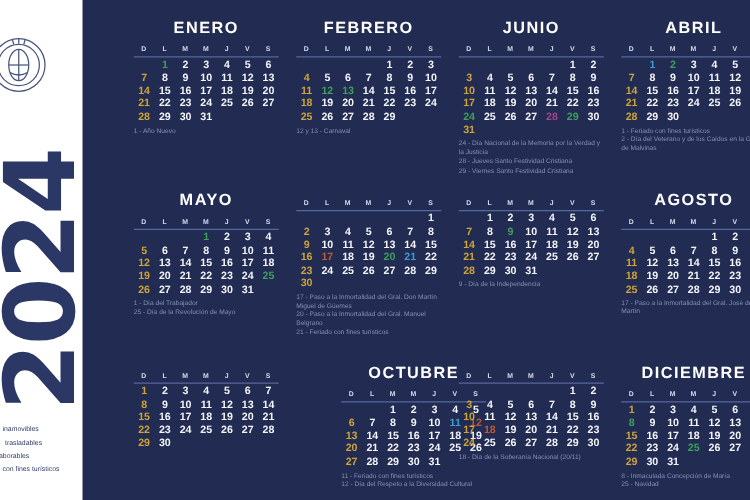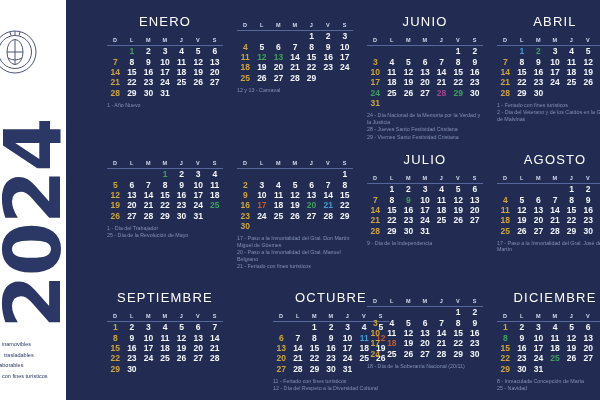--- a/index.html
+++ b/index.html
@@ -26,21 +26,21 @@
   .legend-item:nth-child(2){ margin-left:4px; }
   .legend-item:nth-child(3){ margin-left:-2px; }
   .legend-item:nth-child(4){ margin-left:2px; }
 
   .calendar-panel {
     position:absolute; left:66px; top:0; width:534px; height:400px;
     background:var(--panel-background,#222c52);
   }
   .month { position:absolute; width:116px; }
   .month-title {
-    text-align:center; color:#ffffff; font-weight:normal;
+    text-align:center; color:#ffffff; font-weight:bold;
     font-size:13px; letter-spacing:1.2px; white-space:nowrap;
   }
   .dow-row { display:flex; margin-top:8px; }
   .dow {
     flex:1; text-align:center; font-size:5.5px; font-weight:bold;
     color:#d5dcee; letter-spacing:.5px;
   }
   .rule { border-top:1px solid var(--rule-line,#56679e); margin-top:2px; }
   .week-row { display:flex; height:10.4px; align-items:center; }
   .week-row:first-of-type { margin-top:1px; }
@@ -135,20 +135,21 @@
           <div class="day">31</div>
           <div class="day"></div>
           <div class="day"></div>
           <div class="day"></div>
         </div>
         <div class="notes">
           <div class="note">1 - Año Nuevo</div>
         </div>
       </div>
       <div class="month" style="left: 171px; top: 14px;">
+        <div class="month-title">FEBRERO</div>
         <div class="dow-row">
           <div class="dow">D</div>
           <div class="dow">L</div>
           <div class="dow">M</div>
           <div class="dow">M</div>
           <div class="dow">J</div>
           <div class="dow">V</div>
           <div class="dow">S</div>
         </div>
         <div class="rule"></div>
@@ -329,20 +330,21 @@
           <div class="day"></div>
           <div class="day"></div>
           <div class="day"></div>
         </div>
         <div class="notes">
           <div class="note">1 - Feriado con fines turísticos</div>
           <div class="note">2 - Día del Veterano y de los Caídos en la Guerra de Malvinas</div>
         </div>
       </div>
       <div class="month" style="left: 41px; top: 152px;">
+        <div class="month-title">MAYO</div>
         <div class="dow-row">
           <div class="dow">D</div>
           <div class="dow">L</div>
           <div class="dow">M</div>
           <div class="dow">M</div>
           <div class="dow">J</div>
           <div class="dow">V</div>
           <div class="dow">S</div>
         </div>
         <div class="rule"></div>
@@ -461,21 +463,20 @@
           <div class="day"></div>
           <div class="day"></div>
         </div>
         <div class="notes">
           <div class="note">17 - Paso a la Inmortalidad del Gral. Don Martín Miguel de Güemes</div>
           <div class="note">20 - Paso a la Inmortalidad del Gral. Manuel Belgrano</div>
           <div class="note">21 - Feriado con fines turísticos</div>
         </div>
       </div>
       <div class="month" style="left: 301px; top: 152px;">
-        <div class="month-title">JULIO</div>
         <div class="dow-row">
           <div class="dow">D</div>
           <div class="dow">L</div>
           <div class="dow">M</div>
           <div class="dow">M</div>
           <div class="dow">J</div>
           <div class="dow">V</div>
           <div class="dow">S</div>
         </div>
         <div class="rule"></div>
@@ -583,21 +584,20 @@
           <div class="day">28</div>
           <div class="day">29</div>
           <div class="day">30</div>
           <div class="day">31</div>
         </div>
         <div class="notes">
           <div class="note">17 - Paso a la Inmortalidad del Gral. José de San Martín</div>
         </div>
       </div>
       <div class="month" style="left: 41px; top: 290px;">
-        <div class="month-title">SEPTIEMBRE</div>
         <div class="dow-row">
           <div class="dow">D</div>
           <div class="dow">L</div>
           <div class="dow">M</div>
           <div class="dow">M</div>
           <div class="dow">J</div>
           <div class="dow">V</div>
           <div class="dow">S</div>
         </div>
         <div class="rule"></div>

